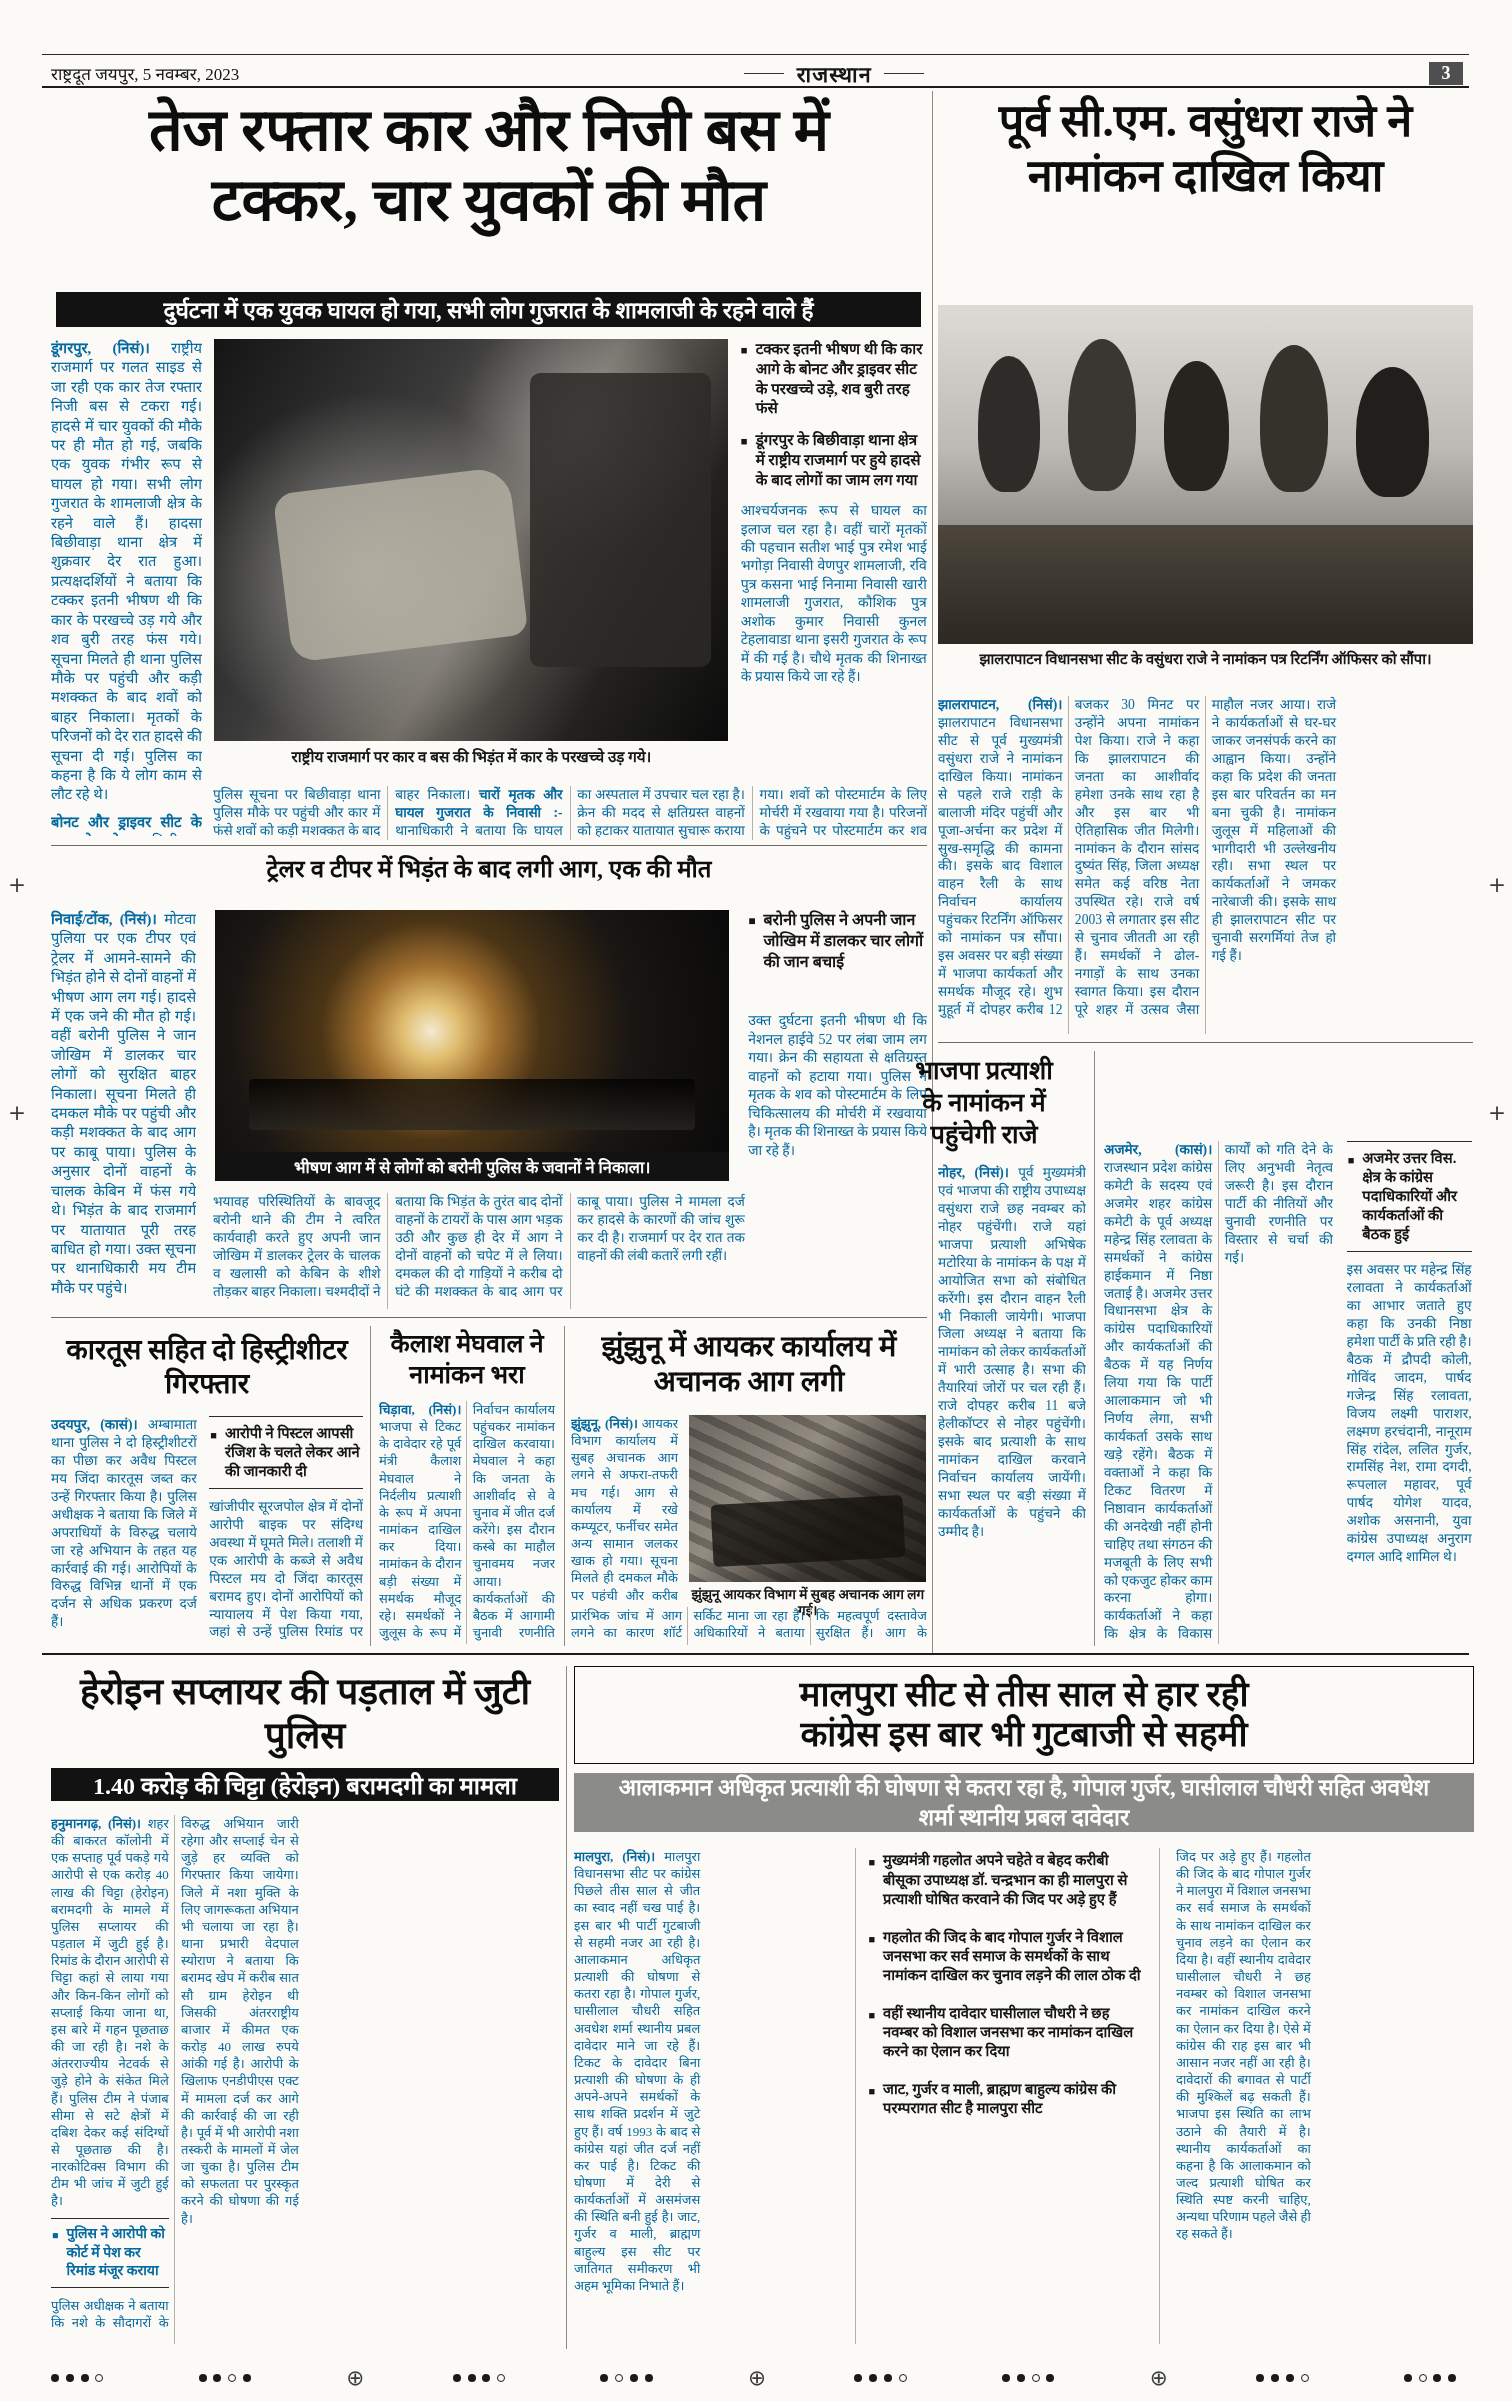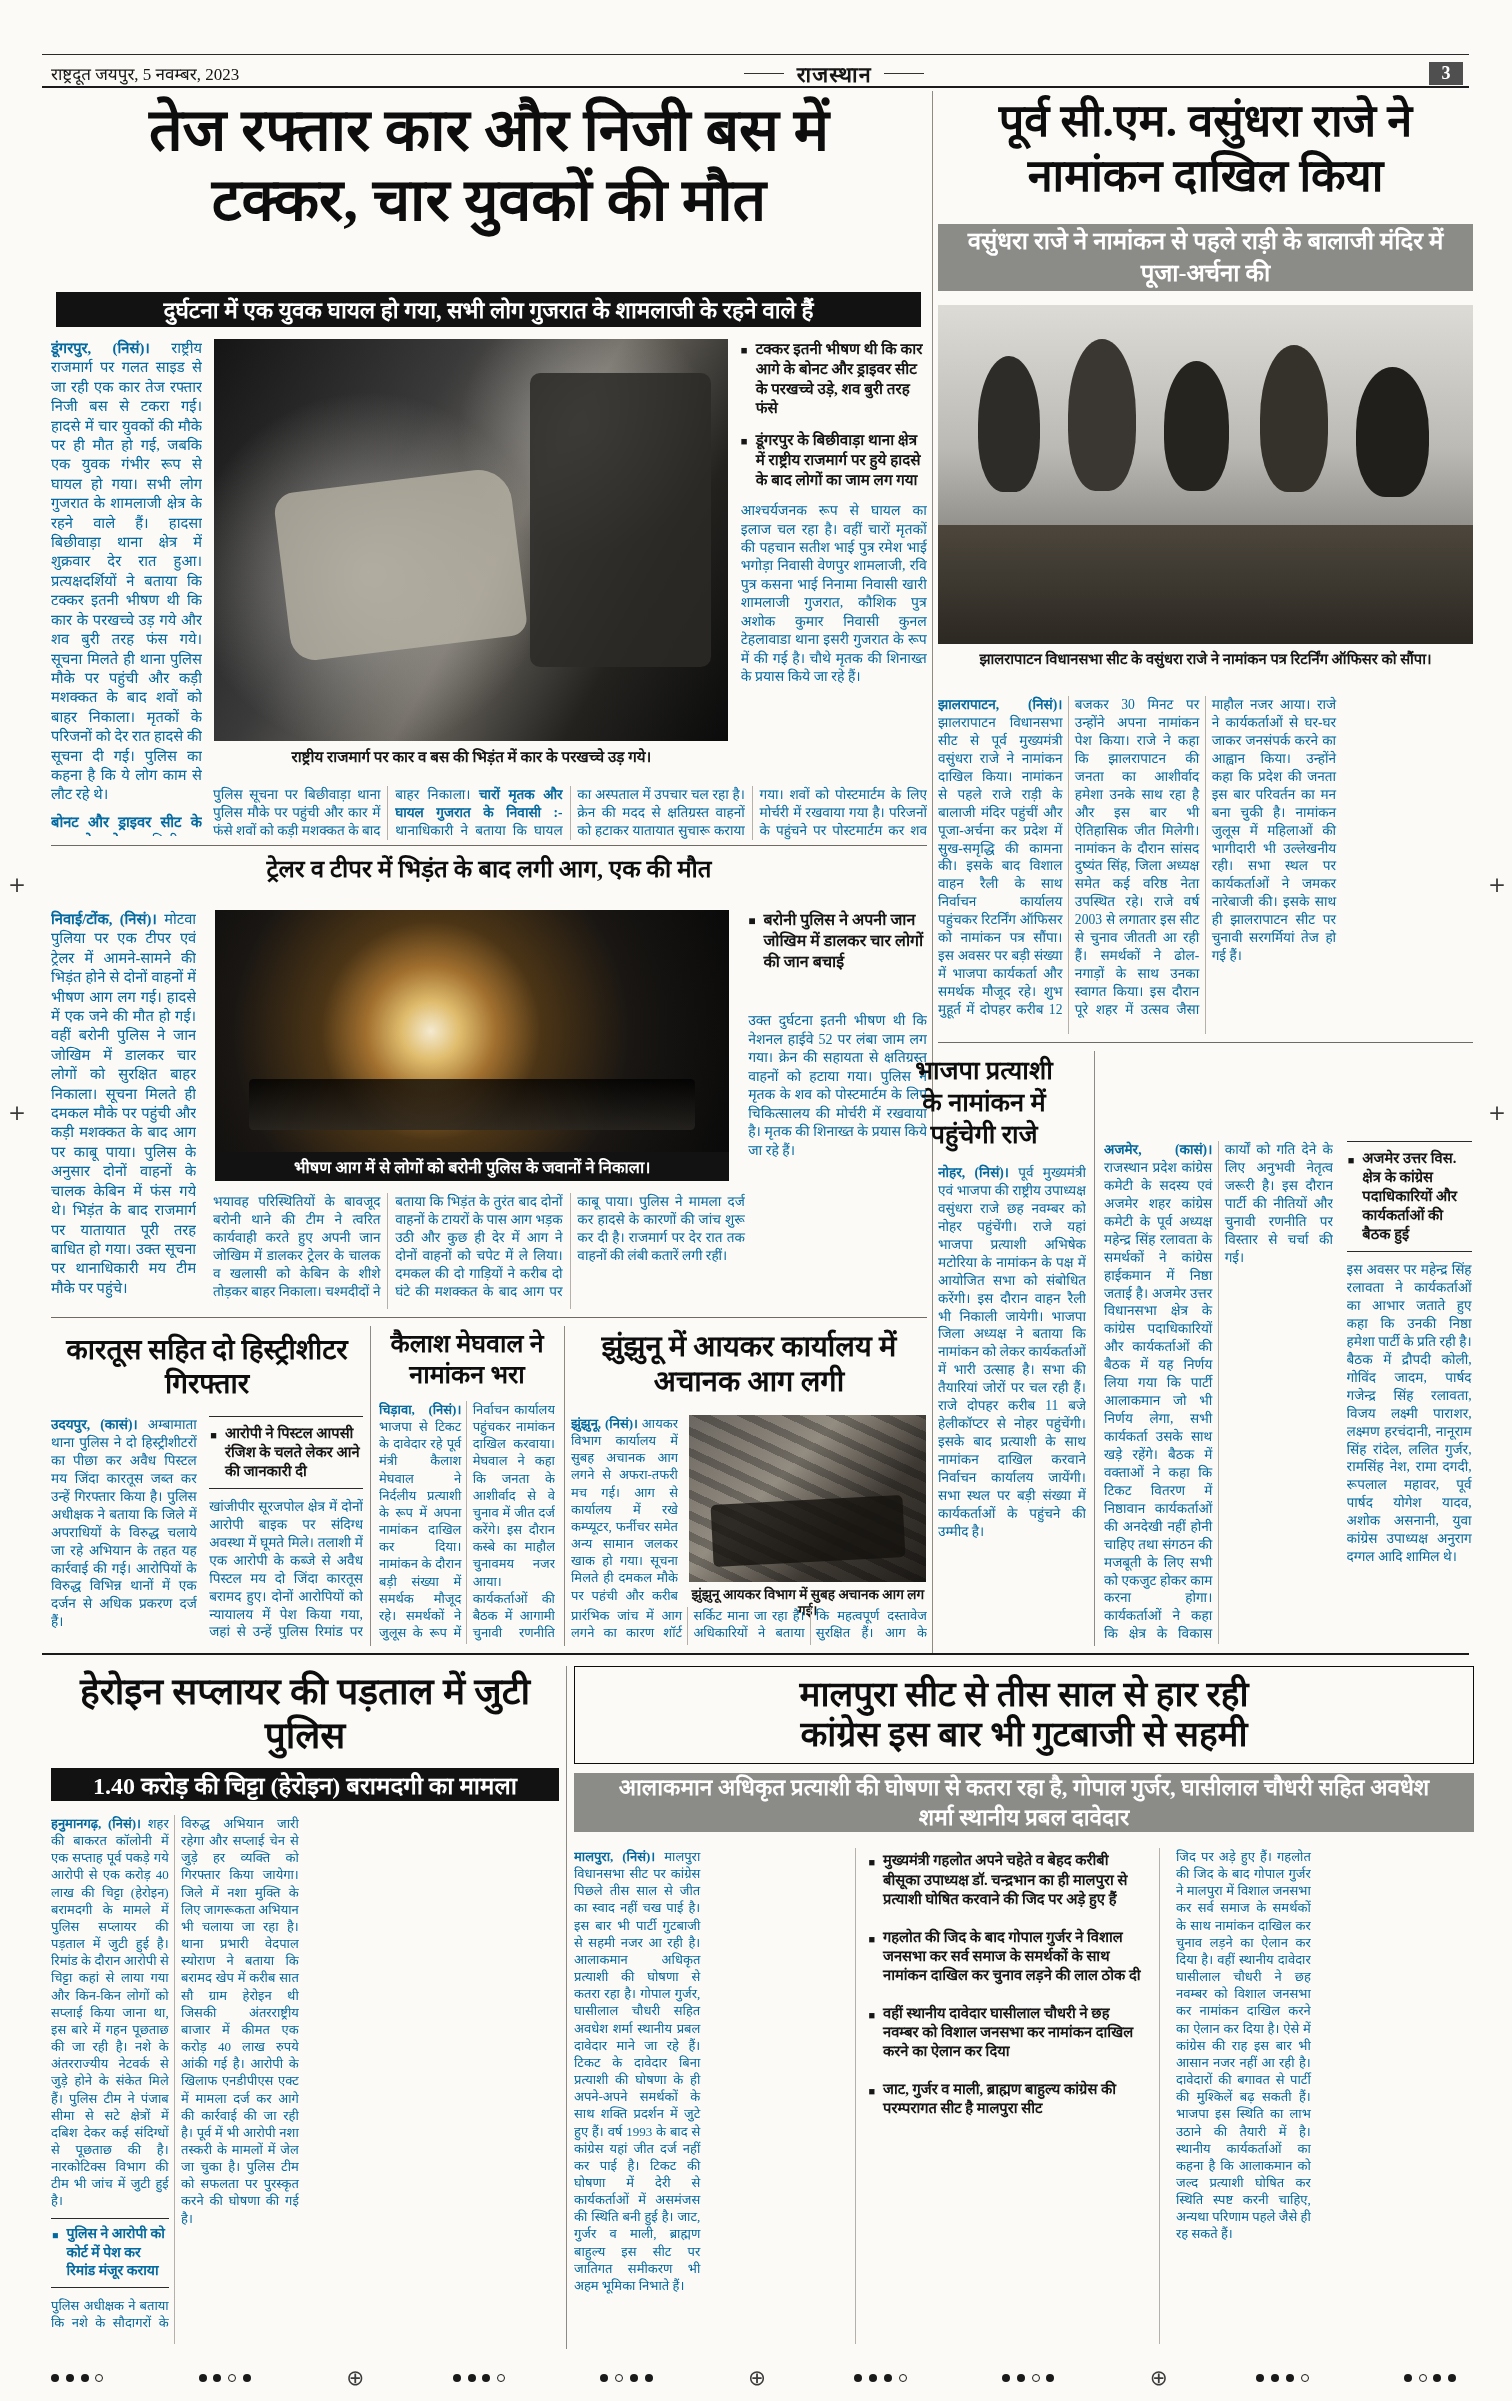--- a/index.html
+++ b/index.html
@@ -105,21 +105,20 @@
       <div class="body-txt" style="font-size:14px;height:271px;overflow:hidden;margin-top:40px;">उक्त दुर्घटना इतनी भीषण थी कि नेशनल हाईवे 52 पर लंबा जाम लग गया। क्रेन की सहायता से क्षतिग्रस्त वाहनों को हटाया गया। पुलिस ने मृतक के शव को पोस्टमार्टम के लिए चिकित्सालय की मोर्चरी में रखवाया है। मृतक की शिनाख्त के प्रयास किये जा रहे हैं।</div>
     </div>
   </div>
 
   <div class="abs body-txt cols c4" style="left:213px;top:1193px;width:714px;height:116px;font-size:13.6px;">
     <span>भयावह परिस्थितियों के बावजूद बरोनी थाने की टीम ने त्वरित कार्यवाही करते हुए अपनी जान जोखिम में डालकर ट्रेलर के चालक व खलासी को केबिन के शीशे तोड़कर बाहर निकाला। चश्मदीदों ने बताया कि भिड़ंत के तुरंत बाद दोनों वाहनों के टायरों के पास आग भड़क उठी और कुछ ही देर में आग ने दोनों वाहनों को चपेट में ले लिया। दमकल की दो गाड़ियों ने करीब दो घंटे की मशक्कत के बाद आग पर काबू पाया। पुलिस ने मामला दर्ज कर हादसे के कारणों की जांच शुरू कर दी है। राजमार्ग पर देर रात तक वाहनों की लंबी कतारें लगी रहीं।</span>
   </div>
 
   <div class="abs hl" style="left:938px;top:96px;width:535px;font-size:45px;">पूर्व सी.एम. वसुंधरा राजे ने</div>
   <div class="abs hl" style="left:938px;top:151px;width:535px;font-size:45px;">नामांकन दाखिल किया</div>
-  <div class="abs bar-gray" style="left:938px;top:224px;width:535px;height:67px;font-size:24px;padding:0 17px;box-sizing:border-box;">वसुंधरा राजे ने नामांकन से पहले राड़ी के बालाजी मंदिर में पूजा-अर्चना की</div>
 
   <div class="abs photo" style="left:938px;top:305px;width:535px;height:339px;background:linear-gradient(#dddbd6 0%,#bcbab4 42%,#8f8d87 68%,#6c6a64 100%);">
     <div class="fig" style="left:40px;top:51px;width:62px;height:136px;"></div>
     <div class="fig" style="left:130px;top:34px;width:68px;height:152px;background:#3a3732;"></div>
     <div class="fig" style="left:226px;top:56px;width:65px;height:130px;background:#26241f;"></div>
     <div class="fig" style="left:322px;top:40px;width:68px;height:147px;background:#35322c;"></div>
     <div class="fig" style="left:418px;top:62px;width:73px;height:130px;background:#211f1b;"></div>
     <div class="abs" style="left:0;top:220px;width:535px;height:119px;background:linear-gradient(#4c463c,#2c2822);"></div>
   </div>
   <div class="abs cap" style="left:938px;top:650px;width:535px;font-size:14.7px;">झालरापाटन विधानसभा सीट के वसुंधरा राजे ने नामांकन पत्र रिटर्निंग ऑफिसर को सौंपा।</div>

